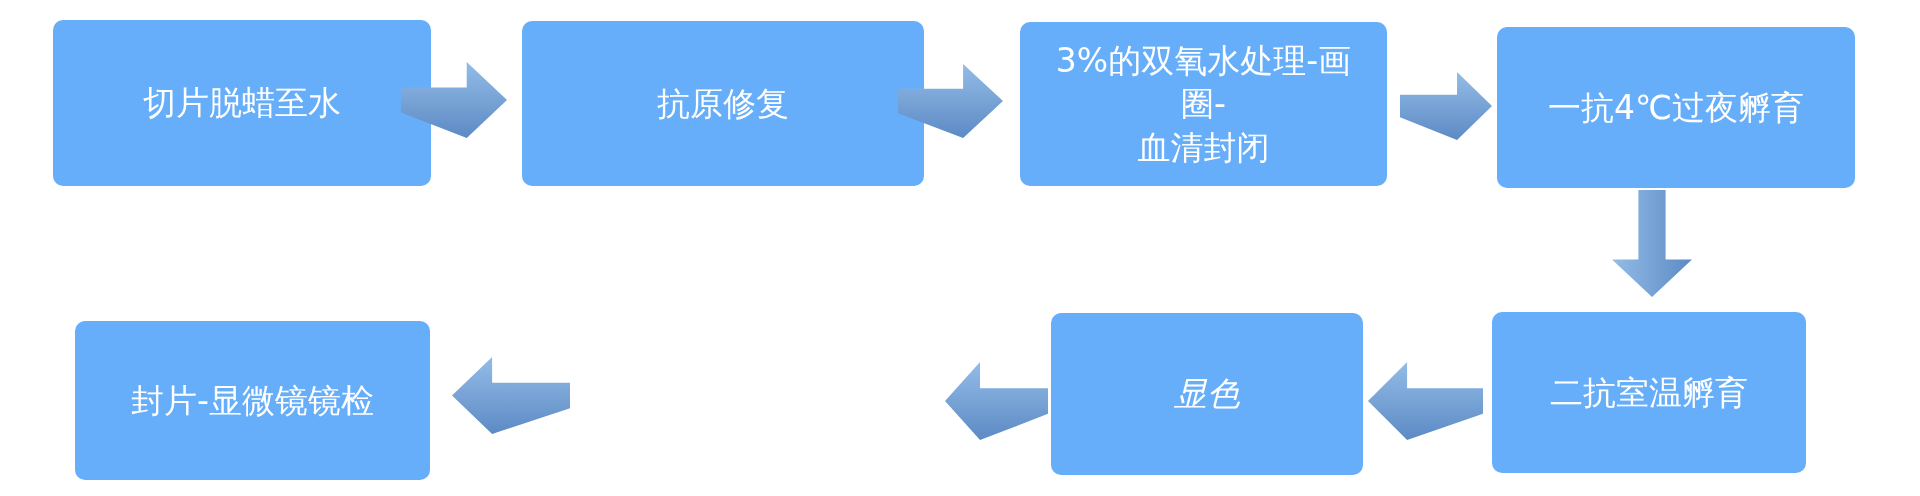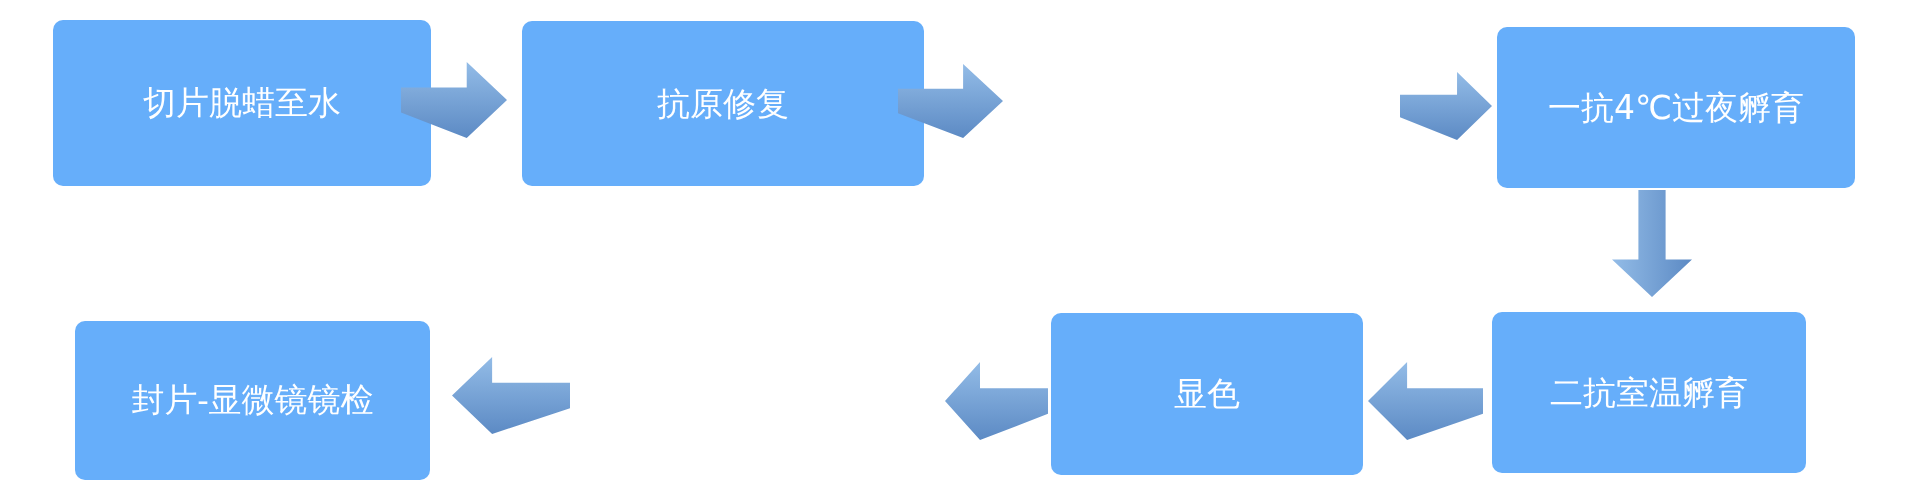--- a/index.html
+++ b/index.html
@@ -47,23 +47,23 @@
     clip-path: polygon(33% 0, 33% 65%, 0 65%, 50% 100%, 100% 65%, 67% 65%, 67% 0);
   }
 
   
   .b1 { left: 53px;   top: 20px; width: 378px; height: 166px; }
   .b2 { left: 522px;  top: 21px; width: 402px; height: 165px; }
   .b3 { left: 1020px; top: 22px; width: 367px; height: 164px; }
   .b4 { left: 1497px; top: 27px; width: 358px; height: 161px; align-items: center; }
   
   .b5 { left: 1492px; top: 312px; width: 314px; height: 161px; }
-  .b6 { left: 1051px; top: 313px; width: 312px; height: 162px; }
+  .b6 { left: 1051px; top: 313px; width: 312px; height: 162px; font-style: italic; }
   .b7 { left: 576px;  top: 321px; width: 346px; height: 161px; }
-  .b8 { left: 75px;   top: 321px; width: 355px; height: 159px; font-family: Liberation Serif, serif; }
+  .b8 { left: 75px;   top: 321px; width: 355px; height: 159px; }
 
   
   .a1 { left: 401px;  top: 62px;  width: 106px; height: 76px; }
   .a2 { left: 898px;  top: 64px;  width: 105px; height: 74px; }
   .a3 { left: 1400px; top: 72px;  width: 92px;  height: 68px; }
   .a4 { left: 1612px; top: 190px; width: 80px;  height: 107px; }
   .a5 { left: 1368px; top: 362px; width: 115px; height: 78px; }
   .a6 { left: 945px;  top: 362px; width: 103px; height: 78px; }
   .a7 { left: 452px;  top: 357px; width: 118px; height: 77px; }
 </style>
@@ -75,20 +75,24 @@
   <div class="box b1">
     <span class="box-label">切片脱蜡至水</span>
   </div>
   <div class="arrow arrow-right a1"></div>
 
   <div class="box b2">
     <span class="box-label">抗原修复</span>
   </div>
   <div class="arrow arrow-right a2"></div>
 
+  <div class="box b3">
+    <span class="box-label">3%的双氧水处理-画圈-
+血清封闭</span>
+  </div>
   <div class="arrow arrow-right a3"></div>
 
   <div class="box b4">
     <span class="box-label">一抗4℃过夜孵育</span>
   </div>
   <div class="arrow arrow-down a4"></div>
 
   <div class="box b5">
     <span class="box-label">二抗室温孵育</span>
   </div>

